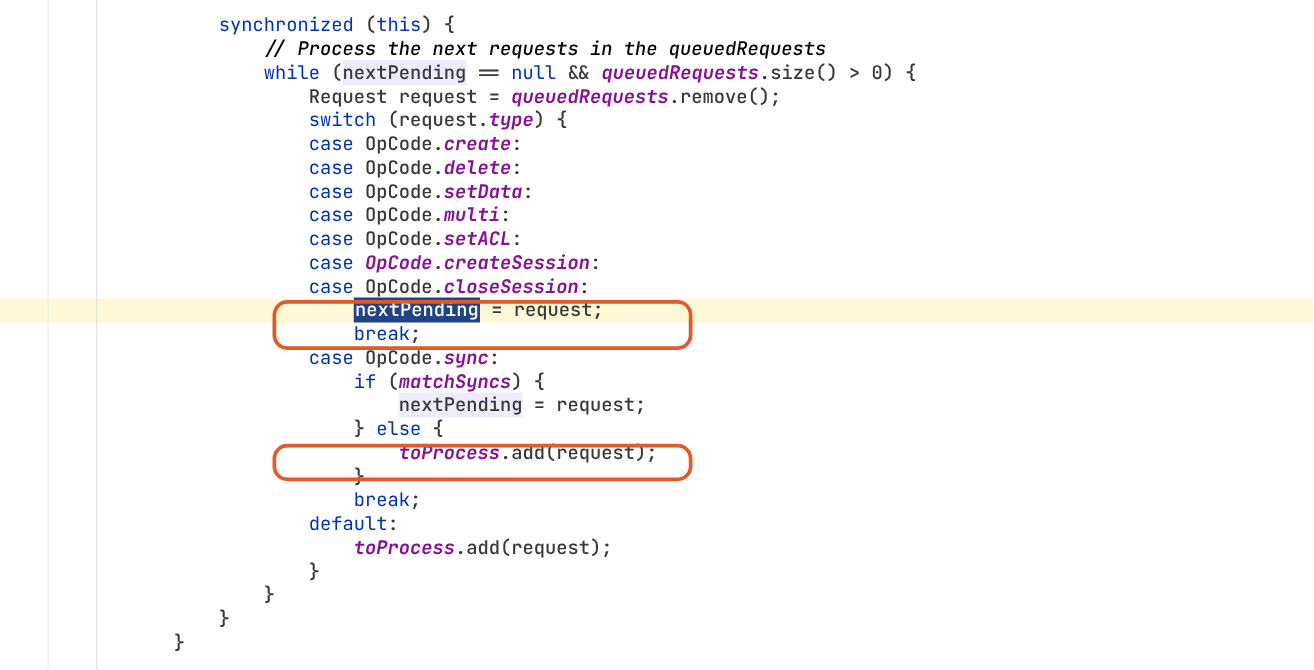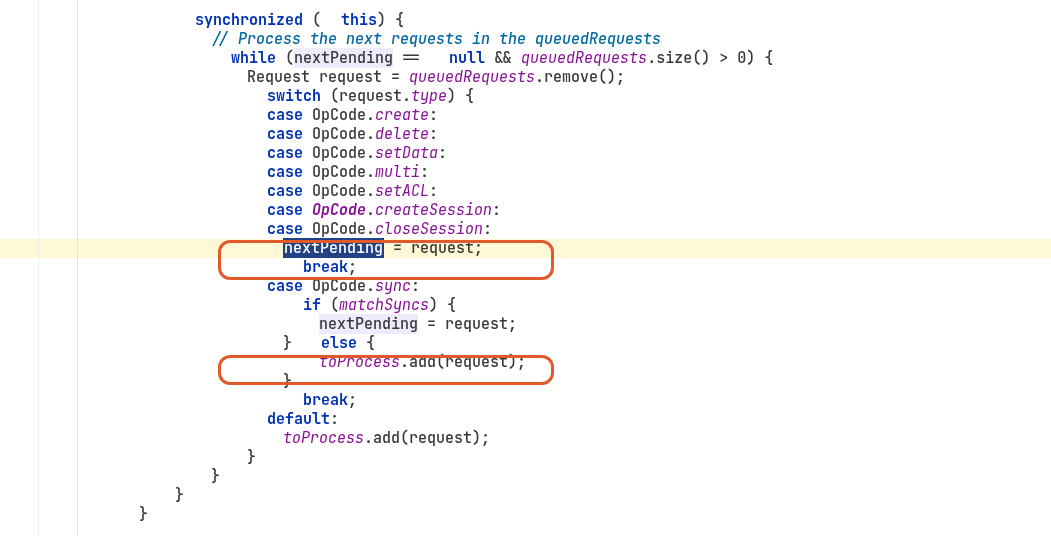--- a/index.html
+++ b/index.html
@@ -26,24 +26,24 @@
     width: 1px; height: 536px;
     background: #eeeeee;
   }
   .code {
     position: absolute;
     left: 85px; top: 0;
     white-space: pre;
     font-weight: 500;
   }
   .line { display: block; height: 19px; }
-  .kw { color: #0033b3; font-weight: 700; margin-left: 20px; }
-  .it { color: #871094; font-style: italic; font-weight: 400; }
+  .kw { color: #0033b3; font-weight: 400; }
+  .it { color: #871094; font-style: italic; font-weight: 700; }
   .it-u { color: #871094; font-style: italic; font-weight: 700; }
-  .com { color: #0369a1; font-style: italic; margin-top: 48px; }
+  .com { color: #000000; font-style: italic; margin-top: 48px; }
   .sel { background: #214283; color: #ffffff; padding: 0 1px; }
   .hl-line {
     position: absolute;
     left: 0; right: 0;
     height: 19px;
     background: #fff8d6;
     z-index: -1;
   }
   .usage { background: #edebfc; }
   .redbox {

